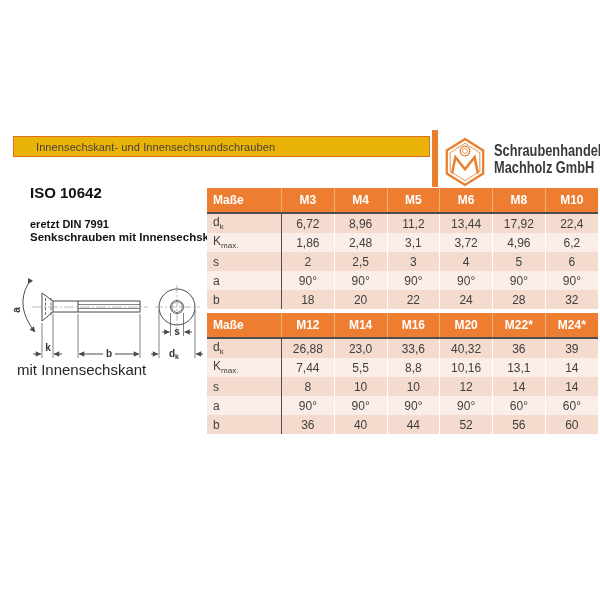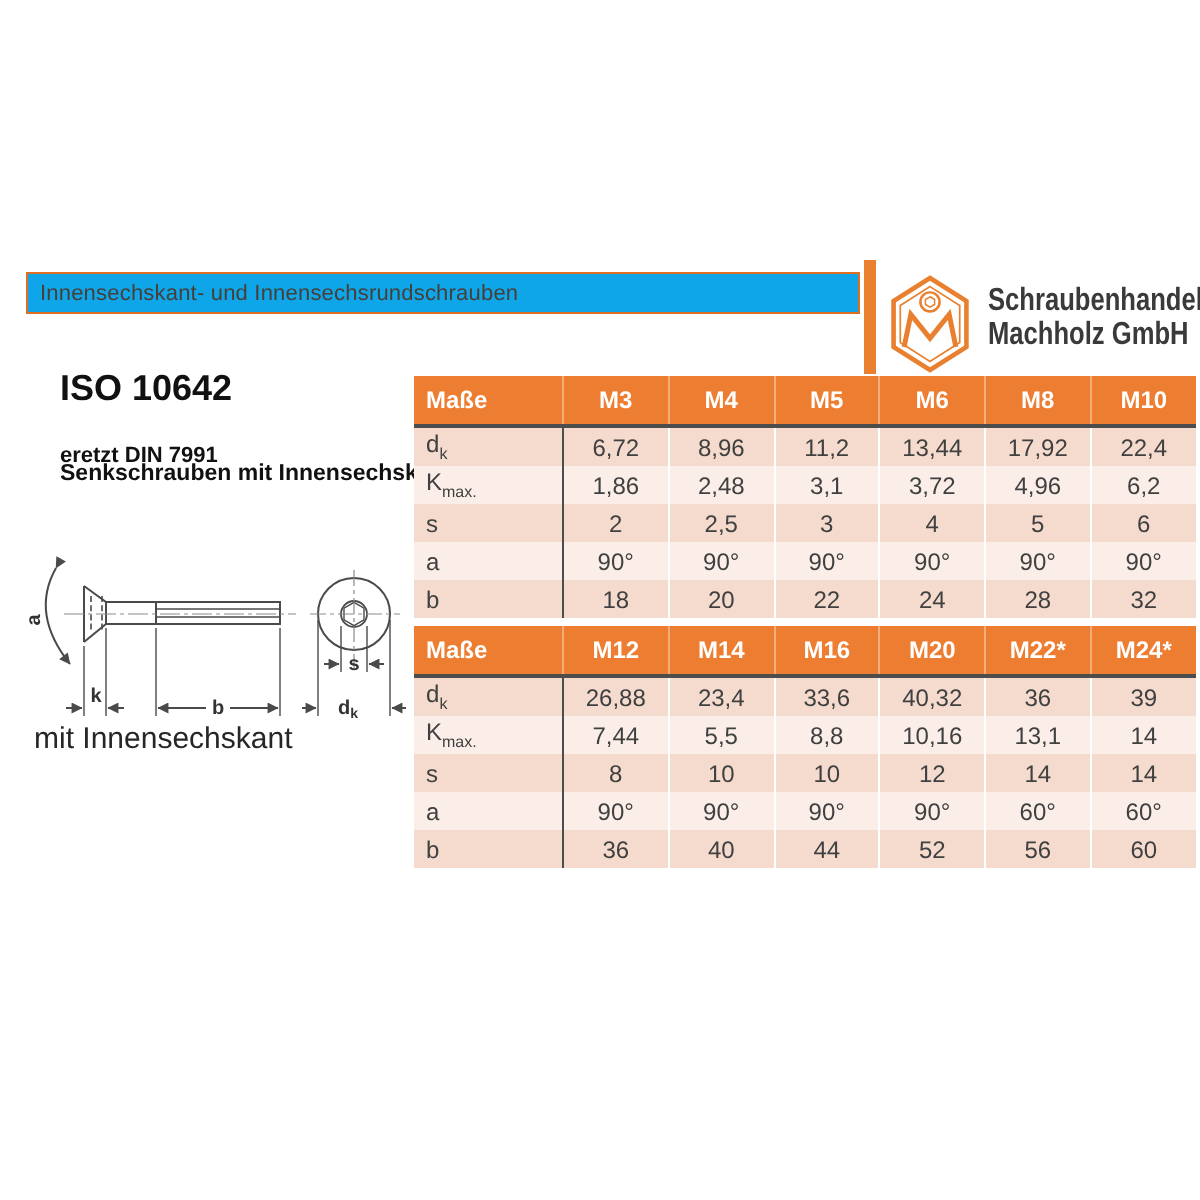--- a/index.html
+++ b/index.html
@@ -1,35 +1,35 @@
 <!DOCTYPE html>
 <html><head>
 <meta charset="utf-8">
 <style>
   html,body { margin:0; padding:0; background:#ffffff; }
   .page { position:relative; width:600px; height:600px; background:#ffffff; overflow:hidden;
           font-family:"Liberation Sans", sans-serif; }
 
   
   .title-bar { position:absolute; left:13px; top:136px; width:417px; height:21px;
-               background:#0ea5e9; border:1px solid #DD6E22; box-sizing:border-box;
-               display:flex; align-items:center; padding-left:6px; }
+               background:#eab308; border:1px solid #DD6E22; box-sizing:border-box;
+               display:flex; align-items:center; padding-left:22px; }
   .title-bar span { font-size:11px; color:#473F37; letter-spacing:0.1px; }
 
   
   .logo { position:absolute; left:432px; top:130px; display:flex; }
   .logo-bar { width:6px; height:57px; background:#E8802F; }
   .logo-hex { margin-left:4px; margin-top:7px; }
   .logo-text { margin-left:6px; margin-top:13px; font-weight:bold; font-size:16px;
                line-height:16.5px; color:#3A3A3A; white-space:nowrap;
                transform:scaleX(0.8); transform-origin:left top; }
 
   
   .iso { position:absolute; left:30px; top:184px; color:#111; }
-  .iso-title { font-size:18px; font-weight:bold; }
+  .iso-title { font-size:15px; font-weight:bold; }
   .iso-sub   { font-size:11px; font-weight:bold; margin-top:17px; }
   .product-subtitle { position:absolute; left:30px; top:231px; font-size:11.5px;
                       font-weight:bold; color:#111; }
 
   
   table.dim { position:absolute; left:207px; width:391px; border-collapse:collapse;
               table-layout:fixed; }
   #table1 { top:188px; } #table2 { top:313px; }
   .dim th { background:#ED7D31; color:#ffffff; font-weight:bold; font-size:12px;
             height:24px; border-bottom:2px solid #4d4d4d; border-right:1px solid #F4AE7C;
@@ -152,21 +152,21 @@
           <th>M16</th>
           <th>M20</th>
           <th>M22*</th>
           <th>M24*</th>
         </tr>
       </thead>
       <tbody>
         <tr>
           <td><span>d</span><sub>k</sub></td>
           <td>26,88</td>
-          <td>23,4</td>
+          <td>23,0</td>
           <td>33,6</td>
           <td>40,32</td>
           <td>36</td>
           <td>39</td>
         </tr>
         <tr>
           <td><span>K</span><sub>max.</sub></td>
           <td>7,44</td>
           <td>5,5</td>
           <td>8,8</td>

